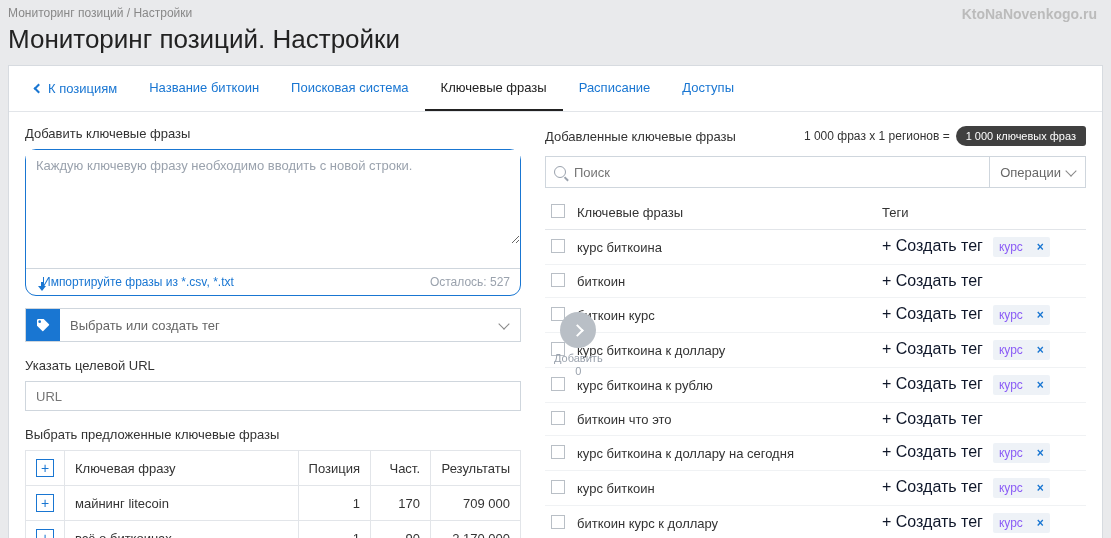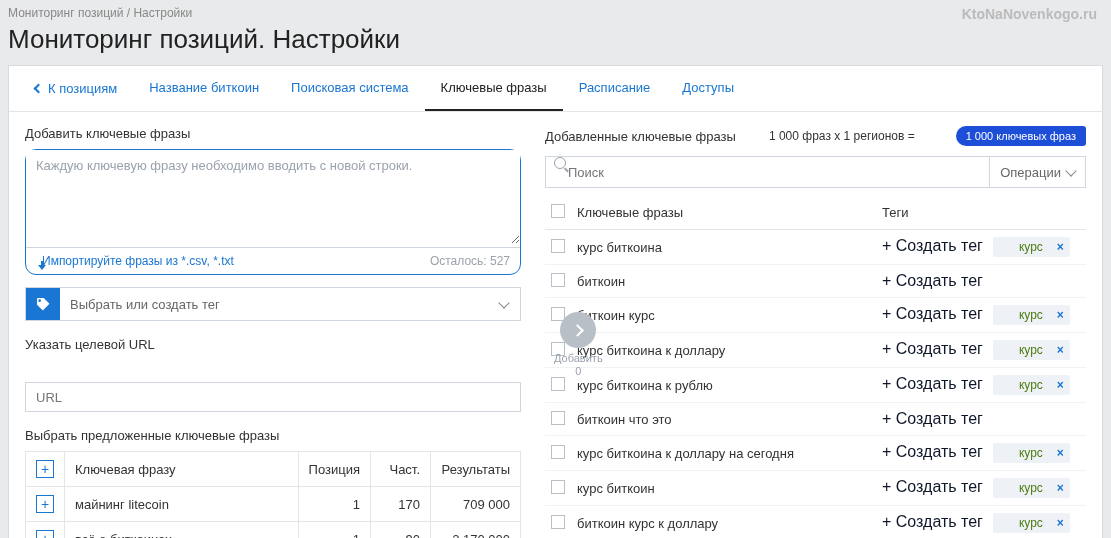--- a/index.html
+++ b/index.html
@@ -14,54 +14,54 @@
 .tabs a.active { color: #222; border-bottom: 2px solid #222; }
 .tabs .back { color: #1976d2; font-weight: 500; display: flex; align-items: center; gap: 6px; }
 .chev-left { display:inline-block; width:7px; height:7px; border-left:2px solid #1976d2; border-bottom:2px solid #1976d2; transform: rotate(45deg); }
 .content { display: flex; position: relative; }
 .col-left { width: 528px; padding: 14px 16px; }
 .col-right { flex: 1; padding: 14px 16px 14px 8px; }
 .section-label { font-size: 13px; color: #333; margin-bottom: 8px; }
 .textarea-wrap { border: 1px solid #1976d2; border-radius: 11px; }
 textarea { width: 100%; height: 94px; border: none; padding: 8px 10px; font-family: inherit; font-size: 13px; resize: vertical; outline: none; }
 textarea::placeholder { color: #9aa2ad; }
-.import-row { display: flex; justify-content: space-between; align-items: flex-start; border-top: 1px solid #cfd6dd; padding: 6px 10px; font-size: 12px; }
+.import-row { display: flex; justify-content: space-between; align-items: flex-start; border-top: 1px solid #cfd6dd; padding: 6px 10px; font-size: 12px; margin-top: 21px; }
 .import-link { color: #1976d2; display: flex; align-items: center; gap: 6px; cursor: pointer; }
 .remaining { color: #9aa2ad; }
 .tag-select { margin-top: 12px; border: 1px solid #cfd6dd; display: flex; align-items: center; height: 34px; }
 .tag-icon-box { width: 34px; height: 100%; background: #1976d2; display:flex; align-items:center; justify-content:center; }
 .tag-select-text { flex:1; padding: 0 10px; color:#666; }
 .chev-down { width: 8px; height: 8px; border-right: 1.5px solid #888; border-bottom: 1.5px solid #888; transform: rotate(45deg); margin-right: 12px; margin-top:-3px; }
 .url-label { margin-top: 16px; }
-.url-input { width:100%; border:1px solid #cfd6dd; height: 30px; padding: 0 10px; color:#999; margin-top:22px; font-family: inherit; font-size:13px; }
+.url-input { width:100%; border:1px solid #cfd6dd; height: 30px; padding: 0 10px; color:#999; margin-top:0; font-family: inherit; font-size:13px; }
 .suggest-label { margin-top: 16px; font-size: 13px; }
 .suggest-table { width:100%; border-collapse: collapse; margin-top: 8px; }
 .suggest-table th, .suggest-table td { border: 1px solid #e2e5e9; padding: 8px 10px; font-size: 13px; text-align: left; }
 .suggest-table th { font-weight: 500; color:#333; background:#fff; }
 .suggest-table td.num { text-align: right; }
 .plus-box { width:18px; height:18px; border:1px solid #1976d2; display:flex; align-items:center; justify-content:center; color:#1976d2; font-size:14px; line-height:1; cursor:pointer; }
 .add-circle { position:absolute; left: 545px; top: 200px; display:flex; flex-direction:column; align-items:center; gap:4px; }
 .circle-btn { width:36px; height:36px; border-radius:50%; background:#b9bfc6; display:flex; align-items:center; justify-content:center; cursor:pointer; }
 .chev-right { width:9px; height:9px; border-top:2px solid #fff; border-right:2px solid #fff; transform: rotate(45deg); margin-left:-2px; }
 .add-label { color:#9aa2ad; font-size:11px; text-align:center; line-height:1.2; }
 .right-head { display:flex; align-items:center; justify-content:space-between; margin-bottom:10px; }
 .right-head-left { font-size:13px; }
 .right-head-right { font-size:12px; display:flex; align-items:center; gap:6px; }
-.badge-green { background:#1d4ed8; color:#fff; padding: 4px 10px; border-radius: 10px 3px 3px 10px; font-size:11px;margin-left:35px; }
+.badge-green { background:#404040; color:#fff; padding: 4px 10px; border-radius: 10px 3px 3px 10px; font-size:11px; }
 .search-row { display:flex; margin-bottom:8px; }
-.search-box { flex:1; border:1px solid #cfd6dd; display:flex; height:32px; padding:0 8px; gap:2px; }
+.search-box { flex:1; border:1px solid #cfd6dd; display:flex; align-items:center; height:32px; padding:0 8px; gap:8px; }
 .search-box input { border:none; flex:1; outline:none; font-size:13px; }
 .ops-btn { border:1px solid #cfd6dd; border-left:none; height:32px; padding:0 10px; display:flex; align-items:center; gap:6px; color:#666; cursor:pointer; }
 .kw-table { width:100%; border-collapse: collapse; }
 .kw-table th { text-align:left; font-weight:500; padding: 8px 6px; font-size:13px; border-bottom:1px solid #e2e5e9; }
 .kw-table td { padding: 7px 6px; font-size:13px; border-bottom:1px solid #f0f2f4; vertical-align: middle; }
 .chk { width:14px; height:14px; border:1px solid #b9bfc6; display:inline-block; background:#fff; }
 .create-tag { color:#0f172a; font-size:16px; cursor:pointer; white-space:nowrap; }
 .tag-pill { display:inline-flex; align-items:center; background:#eef2f7; border-radius:2px; padding: 3px 6px; gap:14px; font-size:12px; }
-.tag-pill .name { color:#4d7c0f;margin-left:20px; }
+.tag-pill .name { color:#8b5cf6; }
 .tag-pill .x { color:#1976d2; font-weight:bold; cursor:pointer; }
 .mag-icon { width:12px; height:12px; border:1.5px solid #9aa2ad; border-radius:50%; position:relative; }
 .mag-icon:after { content:""; position:absolute; width:5px; height:1.5px; background:#9aa2ad; transform:rotate(45deg); bottom:-2px; right:-4px; }
 .dl-icon { width:12px; height:12px; position:relative; }
 .dl-icon:before { content:""; position:absolute; left:5px; top:0; width:2px; height:7px; background:#1976d2; }
 .dl-icon:after { content:""; position:absolute; left:2px; top:4px; width:0; height:0; border-left:4px solid transparent; border-right:4px solid transparent; border-top:5px solid #1976d2; }
 .dl-base { width:12px; height:2px; background:#1976d2; margin-top:1px; }
 .tag-svg { width:16px; height:16px; }
 </style>
 </head>

